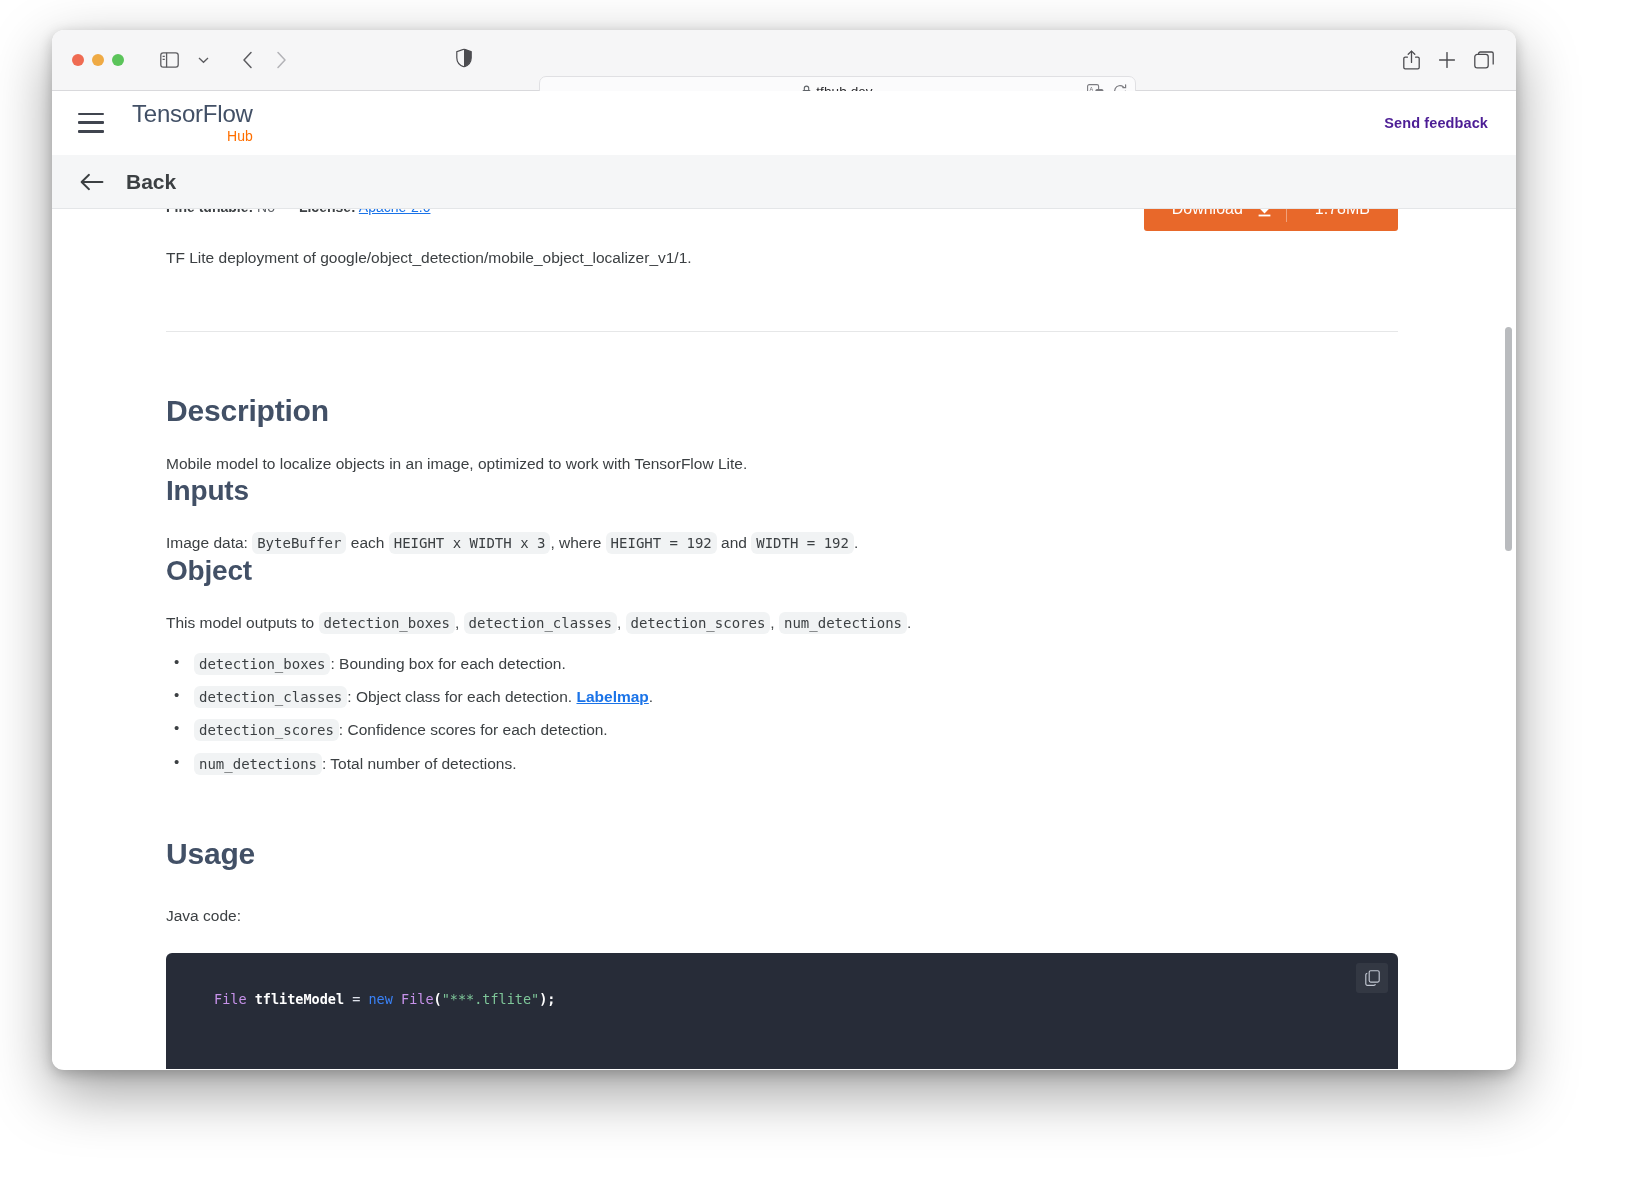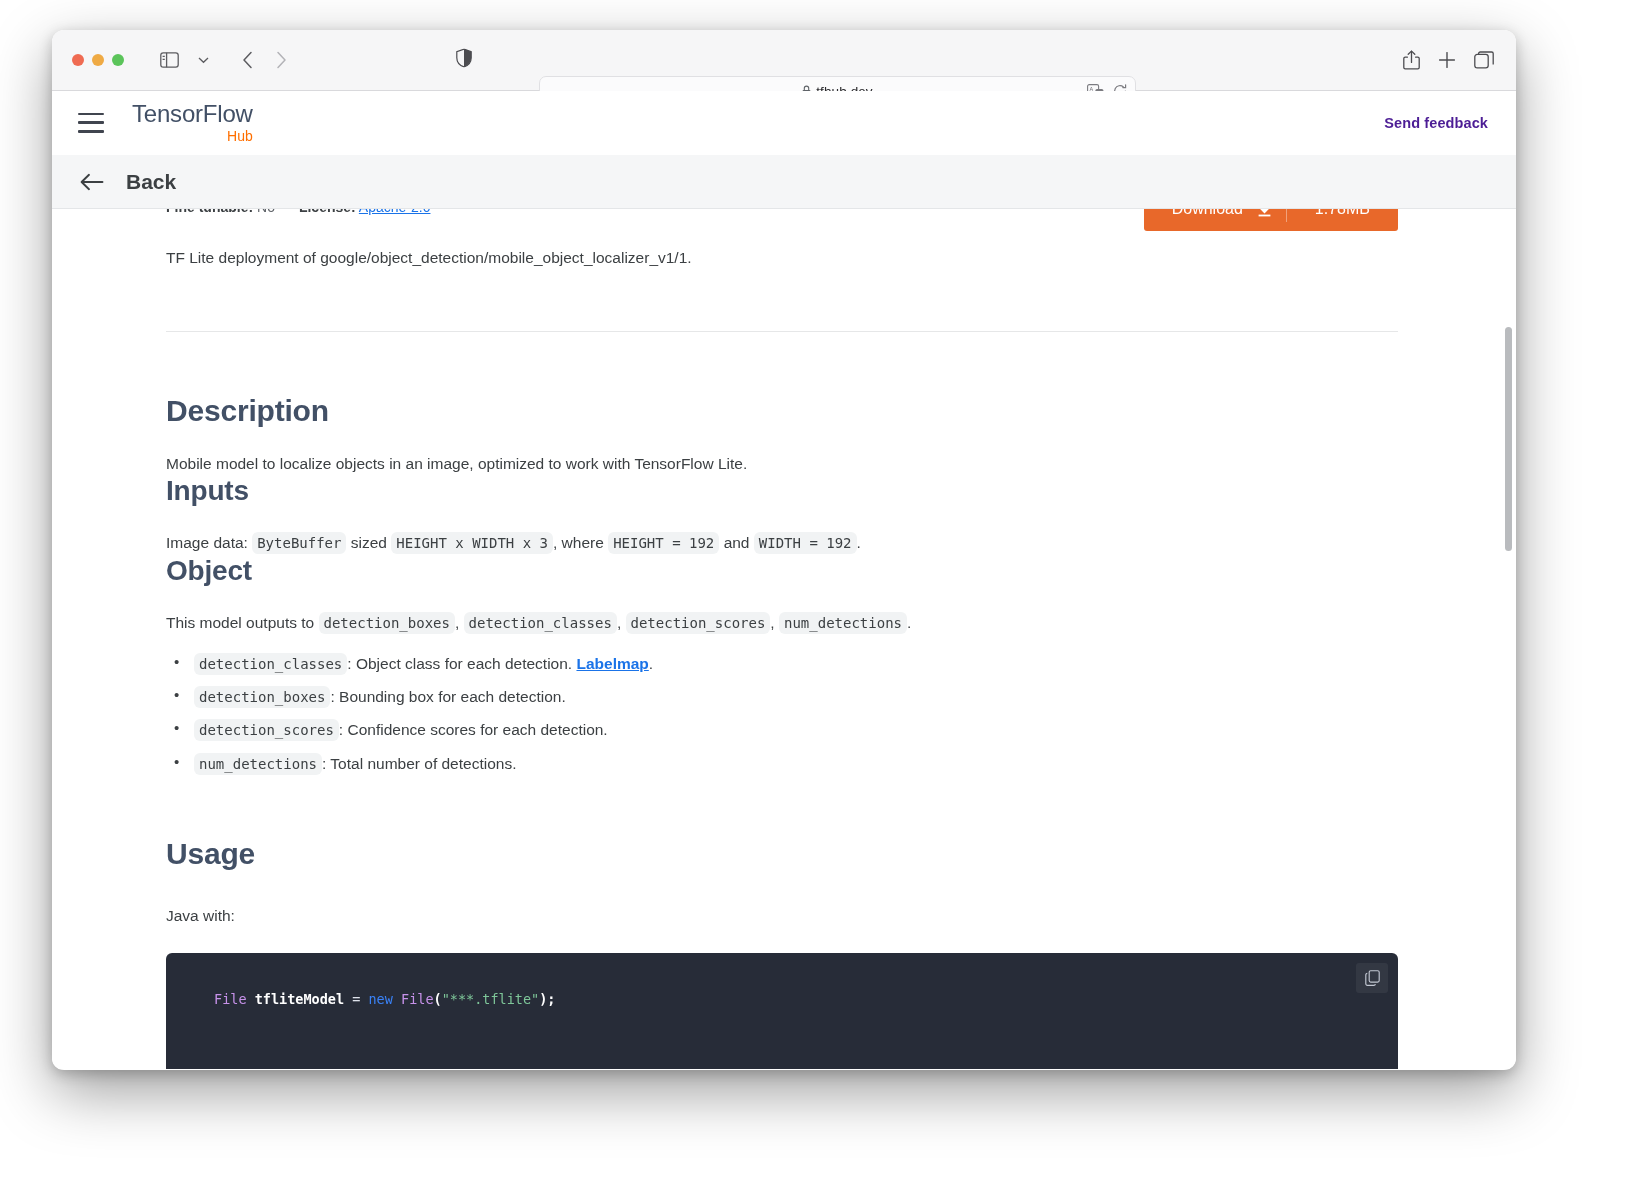--- a/index.html
+++ b/index.html
@@ -457,53 +457,53 @@
 
           <div class="hr"></div>
 
           <h2 class="section">Description</h2>
           <p class="body">Mobile model to localize objects in an image, optimized to work with TensorFlow Lite.</p>
 
           <h3 class="section">Inputs</h3>
           <p class="body">
             <span>Image data:</span>
             <code class="inline">ByteBuffer</code>
-            <span>sized</span>
+            <span>each</span>
             <code class="inline">HEIGHT x WIDTH x 3</code><span>, where</span>
             <code class="inline">HEIGHT = 192</code>
             <span>and</span>
             <code class="inline">WIDTH = 192</code><span>.</span>
           </p>
 
           <h3 class="section">Object</h3>
           <p class="body">
             <span>This model outputs to</span>
             <code class="inline">detection_boxes</code>,
             <code class="inline">detection_classes</code>,
             <code class="inline">detection_scores</code>,
             <code class="inline">num_detections</code><span>.</span>
           </p>
 
           <ul class="outlist">
             <li>
-              <code class="inline">detection_classes</code><span>: Object class for each detection. </span><a href="#">Labelmap</a><span>.</span>
+              <code class="inline">detection_boxes</code><span>: Bounding box for each detection.</span>
             </li>
             <li>
-              <code class="inline">detection_boxes</code><span>: Bounding box for each detection.</span>
+              <code class="inline">detection_classes</code><span>: Object class for each detection. </span><a href="#">Labelmap</a><span>.</span>
             </li>
             <li>
               <code class="inline">detection_scores</code><span>: Confidence scores for each detection.</span>
             </li>
             <li>
               <code class="inline">num_detections</code><span>: Total number of detections.</span>
             </li>
           </ul>
 
           <h2 class="section">Usage</h2>
-          <div class="java-label">Java with:</div>
+          <div class="java-label">Java code:</div>
 
           <div class="codeblock">
             <div class="copy-btn">
               <svg width="15" height="16" viewBox="0 0 15 16" fill="none" stroke="currentColor" stroke-width="1.15">
                 <rect x="4.2" y="0.7" width="10" height="11.4" rx="1.5"></rect>
                 <path d="M10.4 14.2 A1.5 1.5 0 0 1 8.9 15.3 H2.3 A1.5 1.5 0 0 1 0.8 13.8 V4.6 A1.5 1.5 0 0 1 2.3 3.4"></path>
               </svg>
             </div>
             <pre><span class="tok-type">File</span> <span class="tok-bold">tfliteModel</span> <span class="tok-plain">=</span> <span class="tok-kw">new</span> <span class="tok-type">File</span><span class="tok-bold">(</span><span class="tok-str">"***.tflite"</span><span class="tok-bold">);</span>
       

